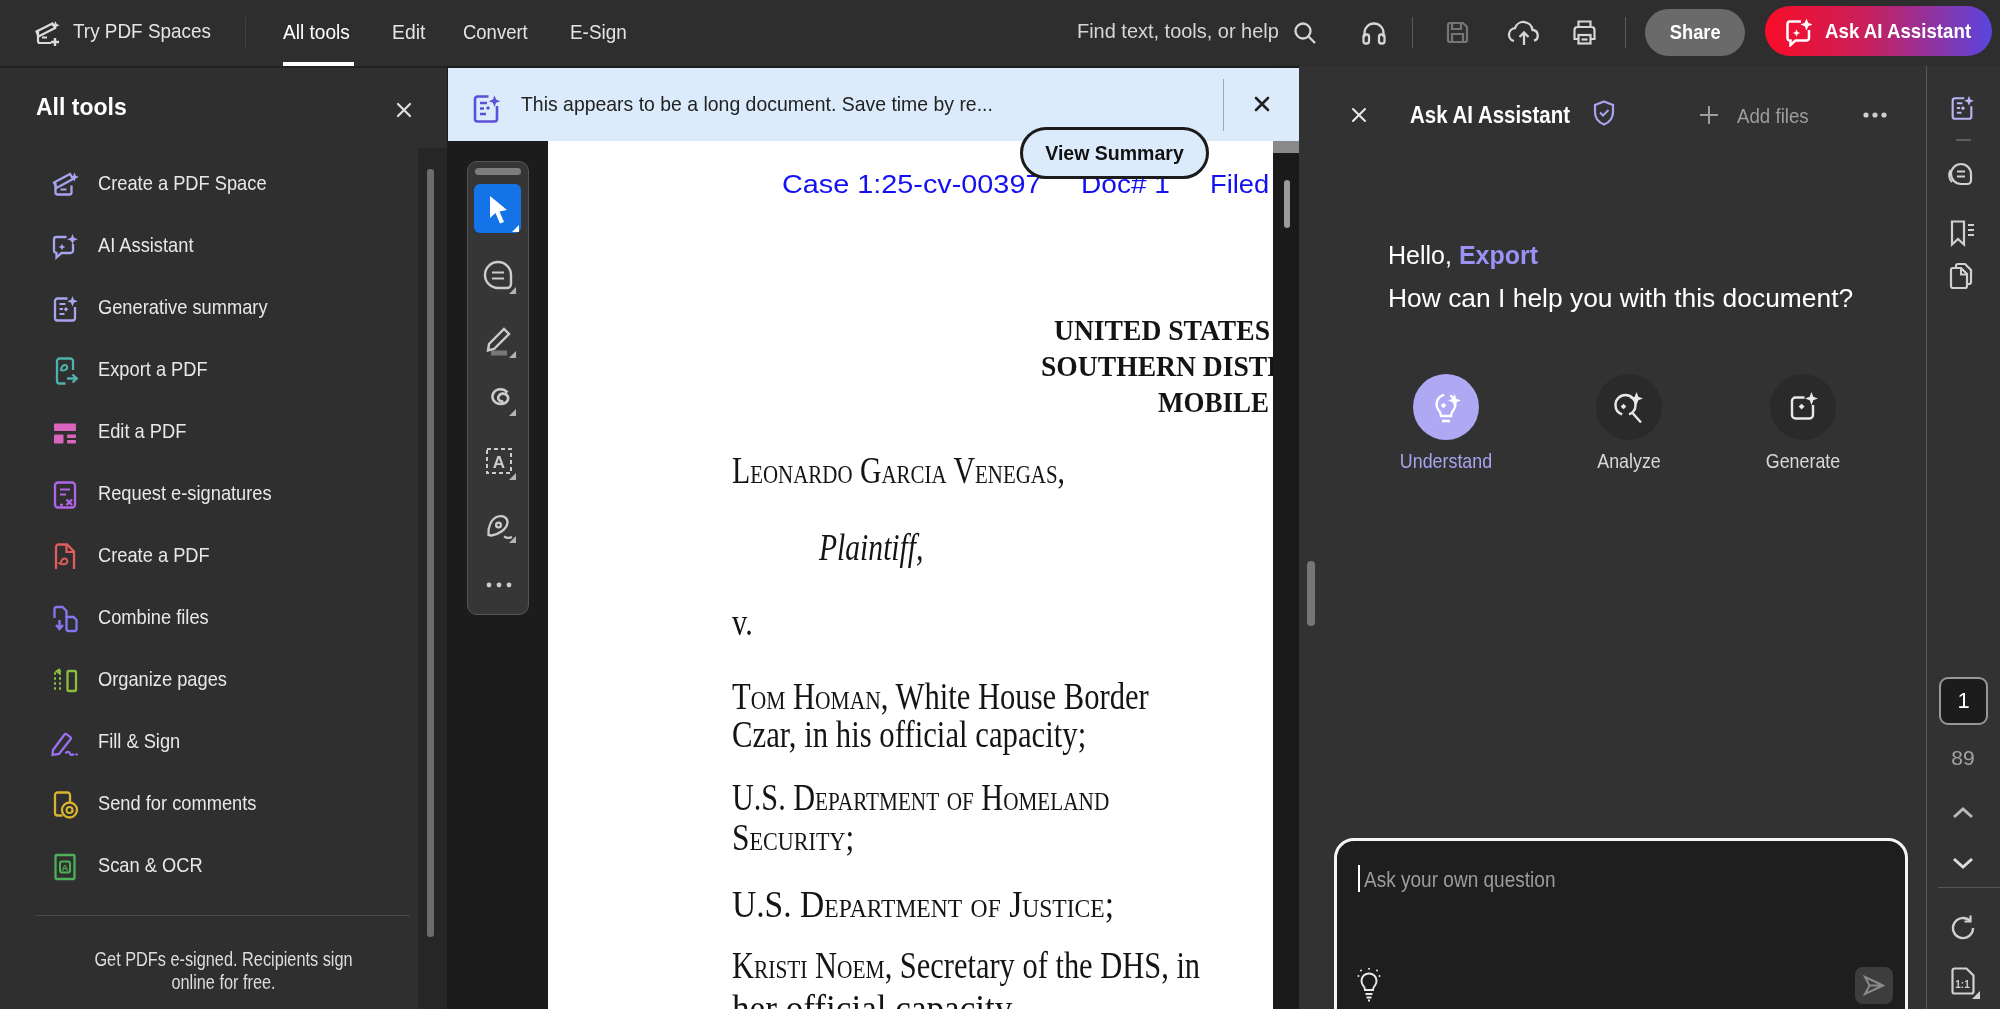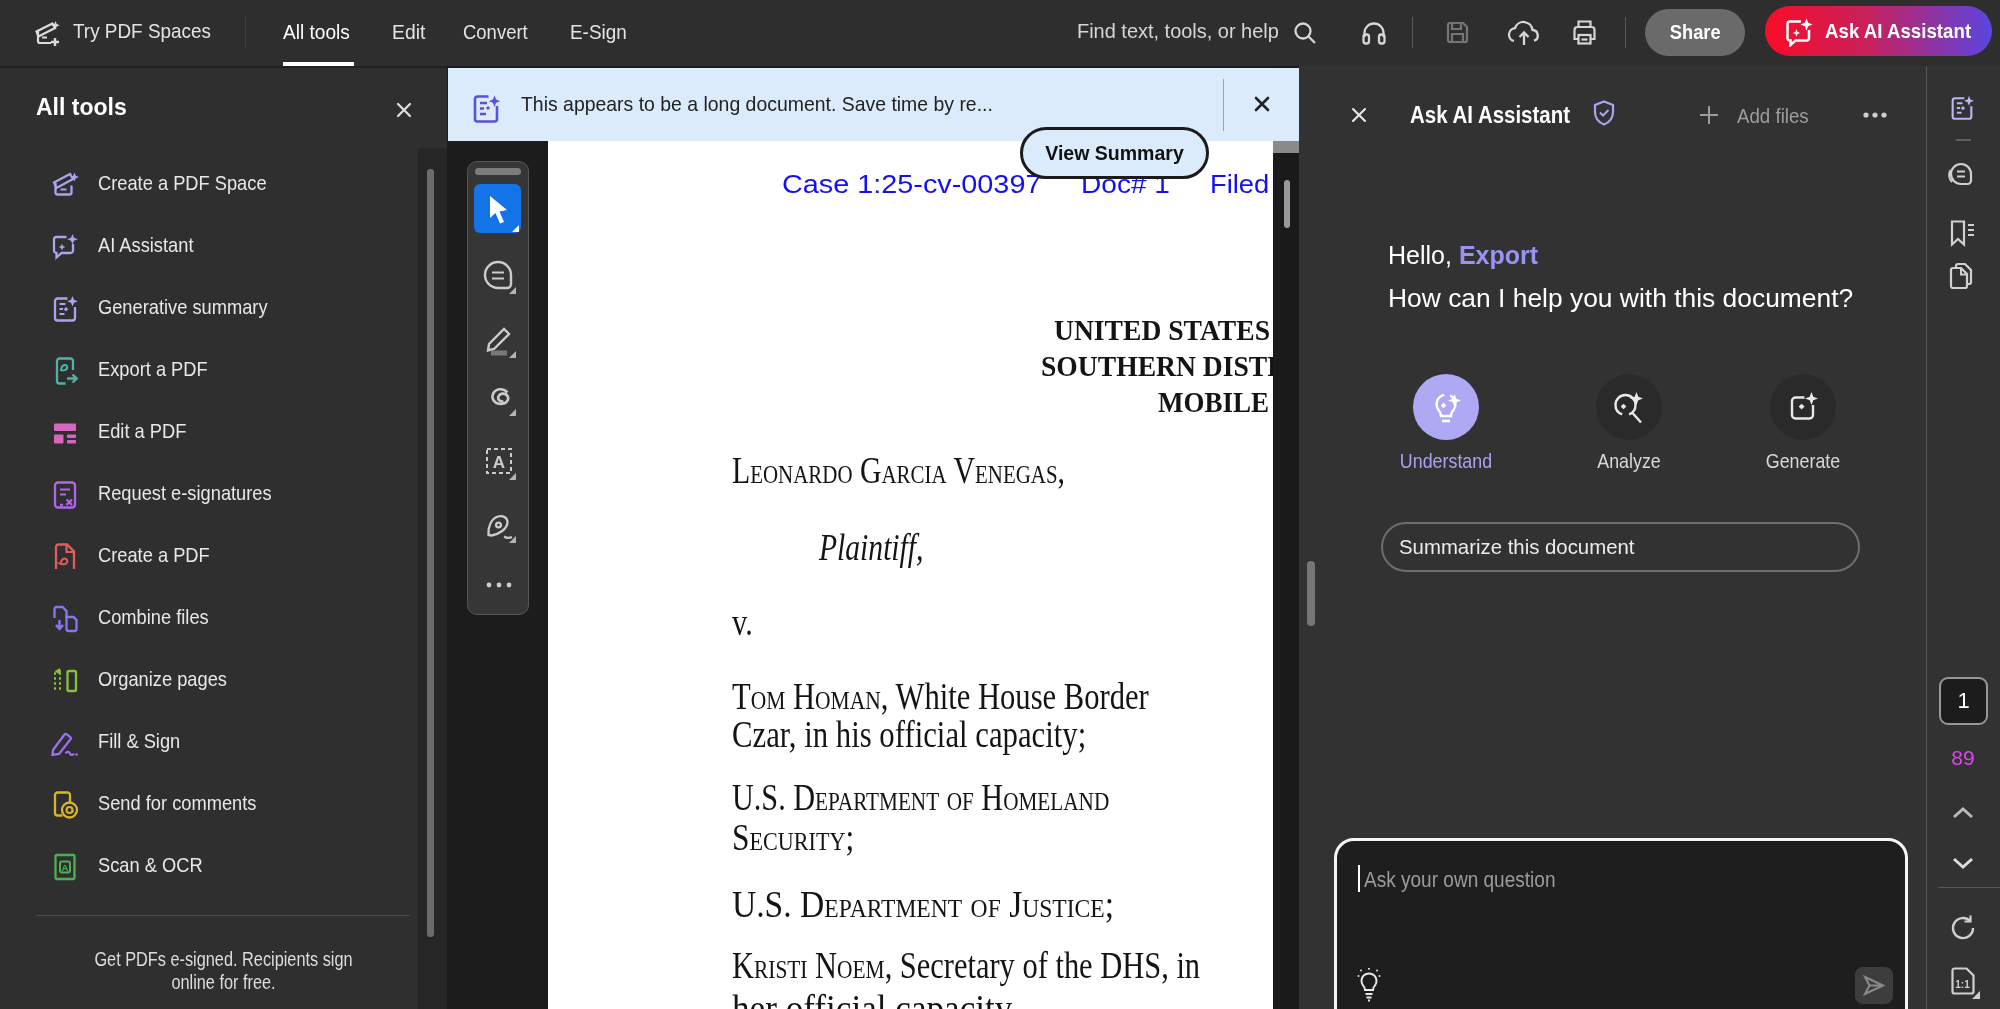--- a/index.html
+++ b/index.html
@@ -364,21 +364,20 @@
     <svg class="abs" style="left:16px;top:15px;" width="34" height="36" viewBox="0 0 34 36" fill="none" stroke="#e8e8e8" stroke-width="2.4">
       <path d="M27 16 v10 a3.5 3.5 0 0 1 -3.5 3.5 h-14 a3.5 3.5 0 0 1 -3.5 -3.5 v-14 a3.5 3.5 0 0 1 3.5 -3.5 h9"></path>
       <path d="M25.5 3 l1.8 4.7 l4.7 1.8 l-4.7 1.8 l-1.8 4.7 l-1.8 -4.7 l-4.7 -1.8 l4.7 -1.8 Z" fill="#e8e8e8" stroke="none"></path>
       <rect x="13.5" y="15.5" width="4.2" height="4.2" fill="#e8e8e8" stroke="none" transform="rotate(45 15.6 17.6)"></rect>
     </svg>
   </div>
   <div class="abs" style="left:87px;top:383px;width:120px;text-align:center;font-size:21px;color:#a9a4ef;transform:scaleX(0.85);">Understand</div>
   <div class="abs" style="left:270px;top:383px;width:120px;text-align:center;font-size:21px;color:#d8d8d8;transform:scaleX(0.85);">Analyze</div>
   <div class="abs" style="left:444px;top:383px;width:120px;text-align:center;font-size:21px;color:#d8d8d8;transform:scaleX(0.85);">Generate</div>
 
-  <div class="abs" style="left:82px;top:456px;width:479px;height:50px;border:2px solid #6e6e6e;border-radius:25px;font-size:21px;color:#ececec;line-height:46px;padding-left:16px;"><span style="display:inline-block;transform:scaleX(0.97);transform-origin:left;">Summarize this document</span></div>
 
   <div class="abs" style="left:8px;top:495px;width:8px;height:65px;background:#767676;border-radius:4px;"></div>
 
   <div class="abs" style="left:35px;top:772px;width:574px;height:240px;background:#1e1e1e;border:3px solid #f5f5f5;border-radius:20px;">
     <div class="abs" style="left:21px;top:24px;width:2px;height:27px;background:#fff;"></div>
     <div class="abs" style="left:27px;top:26px;font-size:22px;color:#9b9b9b;transform:scaleX(0.865);transform-origin:left;">Ask your own question</div>
     <div class="abs" style="left:18px;top:127px;width:28px;height:34px;">
       <svg width="28" height="34" viewBox="0 0 28 34" fill="none" stroke="#e8e8e8" stroke-width="2">
         <path d="M10 22 c0 -2.2 -0.8 -3.4 -2 -4.6 a7.5 7.5 0 1 1 12 0 c-1.2 1.2 -2 2.4 -2 4.6 Z"></path>
         <path d="M10.5 26 h7 M11.5 29.5 h5 M13 32.5 h2"></path>
@@ -422,21 +421,21 @@
     </svg>
   </div>
   <div class="abs" style="left:23px;top:196px;width:27px;height:28px;">
     <svg width="27" height="28" viewBox="0 0 27 28" fill="none" stroke="#d0d0d0" stroke-width="2.2">
       <path d="M7 6 v-2 a2 2 0 0 1 2 -2 h7 l6 6 v12 a2 2 0 0 1 -2 2 h-2"></path>
       <path d="M2 8 a2 2 0 0 1 2 -2 h8 l6 6 v12 a2 2 0 0 1 -2 2 h-12 a2 2 0 0 1 -2 -2 Z"></path>
       <path d="M12 6.5 v6 h6" stroke-width="2"></path>
     </svg>
   </div>
   <div class="abs" style="left:13px;top:611px;width:49px;height:48px;background:#1c1c1c;border:2px solid #979797;border-radius:9px;color:#fff;font-size:22px;text-align:center;line-height:44px;">1</div>
-  <div class="abs" style="left:0;top:680px;width:74px;text-align:center;font-size:21px;color:#d946ef;">89</div>
+  <div class="abs" style="left:0;top:680px;width:74px;text-align:center;font-size:21px;color:#a3a3a3;">89</div>
   <div class="abs" style="left:26px;top:740px;width:22px;height:13px;">
     <svg width="22" height="13" viewBox="0 0 22 13" fill="none" stroke="#b9b9b9" stroke-width="3">
           <path d="M2 11 L11 3 L20 11"></path>
         </svg>
   </div>
   <div class="abs" style="left:26px;top:791px;width:22px;height:13px;">
     <svg width="22" height="13" viewBox="0 0 22 13" fill="none" stroke="#dcdcdc" stroke-width="3">
           <path d="M2 2 L11 10 L20 2"></path>
         </svg>
   </div>

